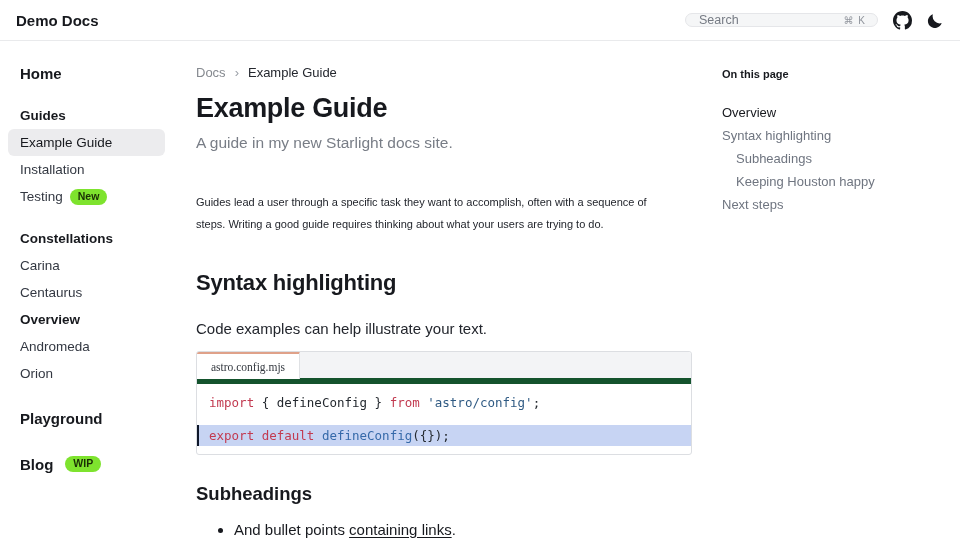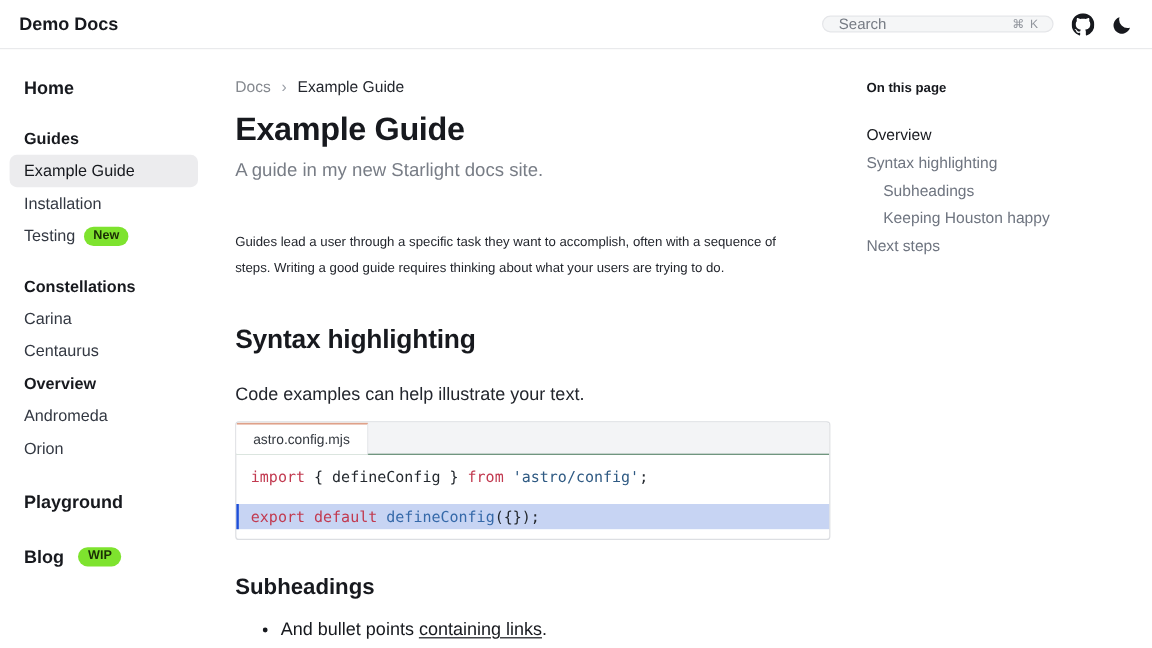--- a/index.html
+++ b/index.html
@@ -43,30 +43,30 @@
   .crumb-sep { color:#9ba0a8; font-size:13px; }
   .crumb-current { color:#24272e; cursor:pointer; text-decoration:none; }
   h1.page-title { font-size:27px; font-weight:700; margin-top:13px; letter-spacing:-.3px; }
   .subtitle { font-size:15.5px; color:#787d86; margin-top:10px; }
   .intro { font-size:11px; line-height:21.5px; color:#23262d; margin-top:40px; max-width:474px; }
   h2.section-h { font-size:22px; font-weight:700; margin-top:35px; letter-spacing:-.2px; }
   .section-p { font-size:15px; color:#23262d; margin-top:24px; }
 
   
   .code-frame { margin-top:14px; border:1px solid #dcdee2; border-radius:3px; background:#fff; }
-  .tab-bar { display:flex; background:#f3f4f6; border-bottom:1px solid #14532d;
-    border-radius:3px 3px 0 0; }
+  .tab-bar { display:flex; background:#f3f4f6; border-bottom:6px solid #14532d;
+    border-radius:3px 3px 0 0;font-family:Liberation Serif, serif; }
   .tab { background:#fff; border-top:2px solid #dfa189; border-right:1px solid #dfe1e4;
     border-radius:2px 0 0 0; margin-bottom:-1px; padding:7px 14px 6px;
     font-size:11.5px; color:#33383f; cursor:pointer; }
   .code-area { padding:10px 0 8px; font-family:"DejaVu Sans Mono","Liberation Mono",monospace;
     font-size:12.5px; }
   .code-line { white-space:pre; line-height:17px; padding:0 12px; }
   .code-line.blank { height:14px; }
-  .code-line.hl { background:#c7d4f3; border-left:2px solid #1d4ed8; padding:2px 8px 2px 10px;
+  .code-line.hl { background:#c7d4f3; border-left:2px solid #0f172a; padding:2px 8px 2px 10px;
     line-height:17px; }
   .tk-kw { color:#c23a50; } .tk-pl { color:#24292f; } .tk-str { color:#2f5a83; } .tk-fn { color:#3569a9; }
 
   h3.sub-h { font-size:18.5px; font-weight:700; margin-top:28px; }
   .bullets { margin-top:14px; padding-left:38px; font-size:15px; color:#17191e; }
   .bullets li { line-height:21px; }
   .inline-link { color:#17191e; text-decoration:underline; text-underline-offset:2px; cursor:pointer; }
 
   
   .toc { margin-left:30px; padding-top:27px; width:230px; }

